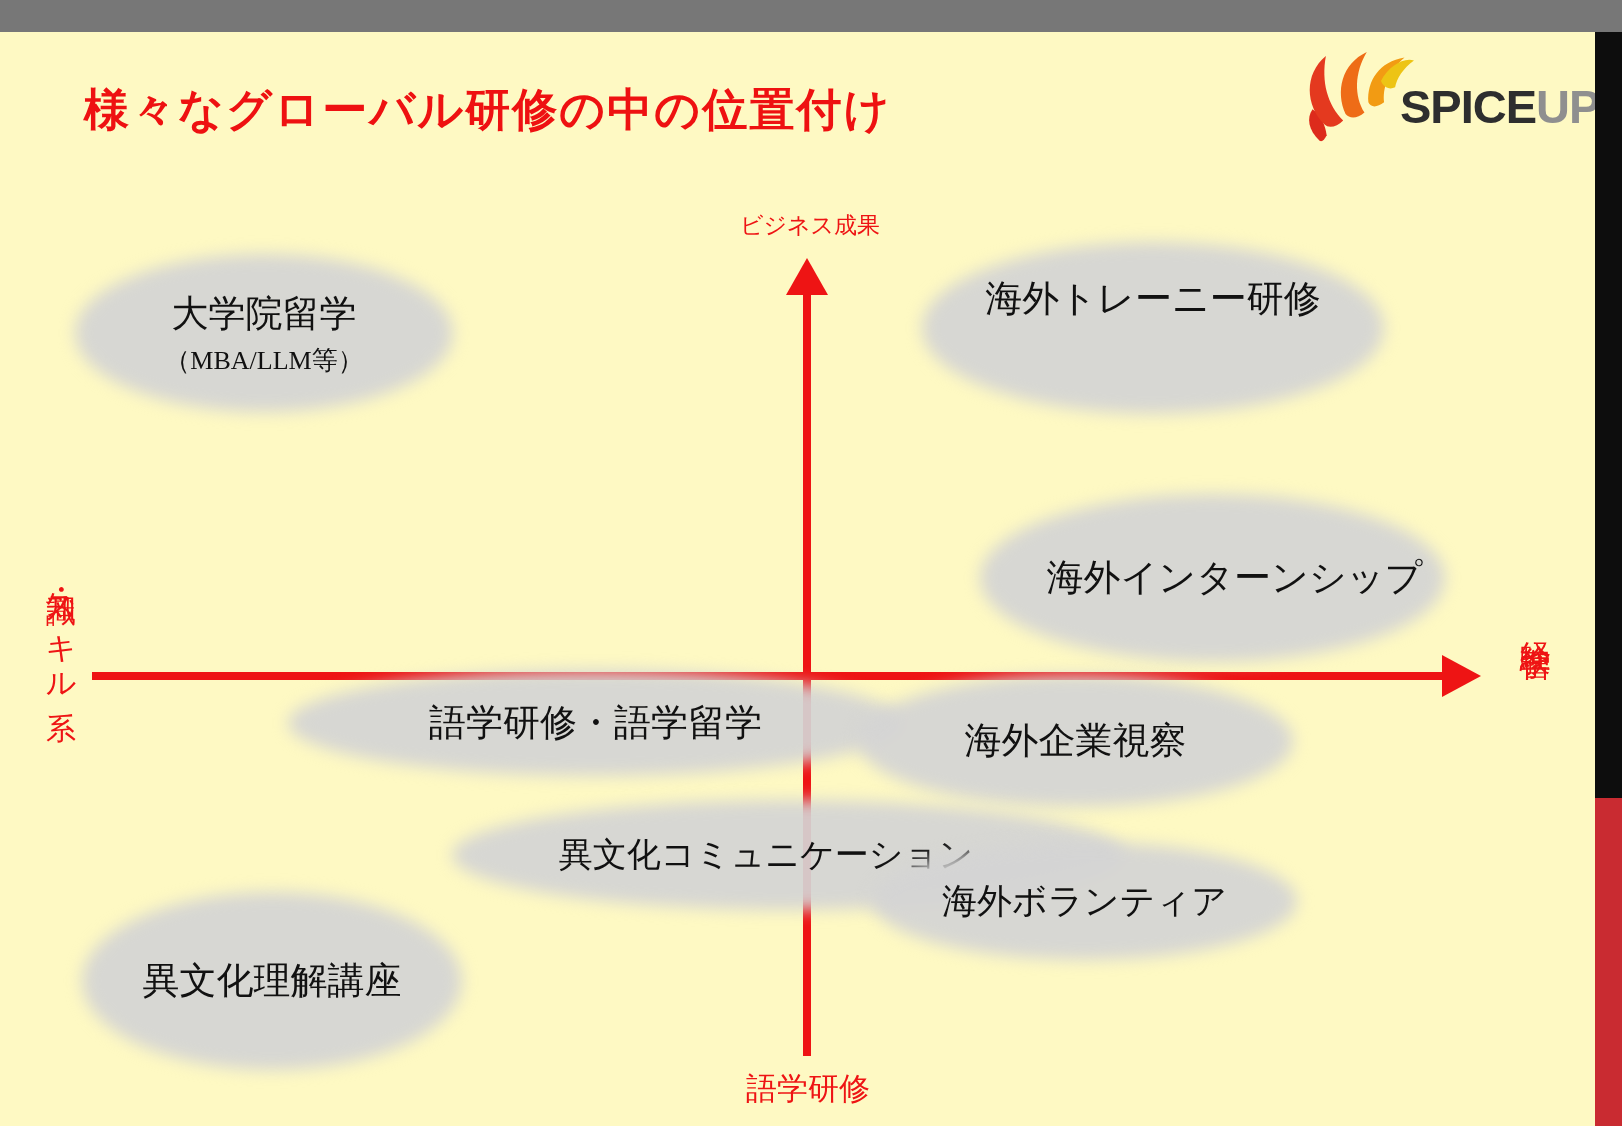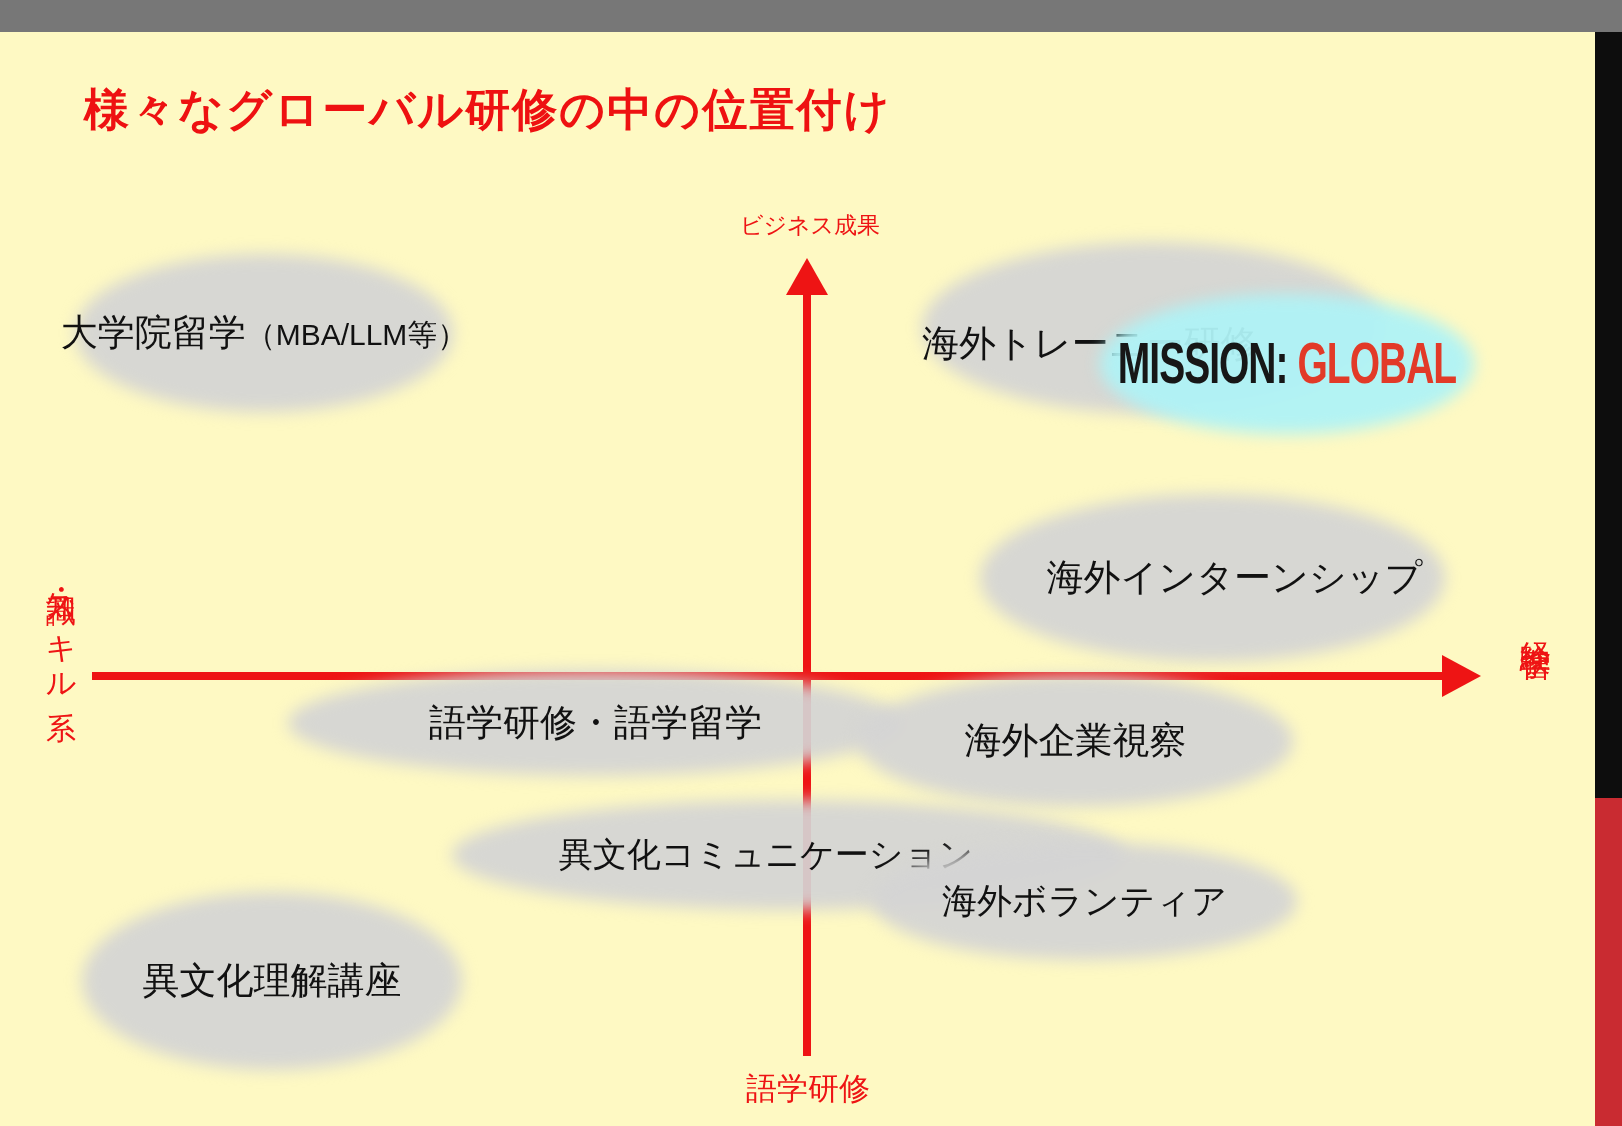--- a/index.html
+++ b/index.html
@@ -40,23 +40,23 @@
   .axis-top{left:810px;top:178px;transform:translateX(-50%);font-size:23px;}
   .axis-bottom{left:808px;top:1036px;transform:translateX(-50%);font-size:31px;}
   .axis-left{left:40px;top:536px;writing-mode:vertical-rl;font-size:30px;letter-spacing:3px;}
   .axis-right{left:1514px;top:586px;writing-mode:vertical-rl;font-size:31px;letter-spacing:3px;}
   
   .bubble{position:absolute;}
   .bubble-bg{position:absolute;left:0;top:0;right:0;bottom:0;
     background:rgba(212,212,212,0.93);border-radius:50%;filter:blur(8px);}
   .bubble-bg.cyan{background:rgba(175,242,245,0.95);}
   .bubble-text{position:relative;width:100%;height:100%;
-    display:flex;flex-direction:row;align-items:center;justify-content:center;
+    display:flex;flex-direction:column;align-items:center;justify-content:center;
     color:#111;font-size:37px;font-weight:500;white-space:nowrap;text-align:left;}
-  .bubble-text .sub{font-size:30px;margin-top:4px;}
+  .bubble-text .sub{font-size:26px;margin-top:4px;font-family:Liberation Serif, serif;}
   .b-gradschool{left:75px;top:222px;width:378px;height:158px;}
   .b-minimba{left:122px;top:458px;width:300px;height:116px;}
   .b-trainee{left:922px;top:210px;width:462px;height:172px;}
   .b-trainee .bubble-text{justify-content:flex-start;padding-top:32px;box-sizing:border-box;}
   .b-mission{left:1100px;top:262px;width:374px;height:140px;}
   .mission-row{display:flex;gap:10px;align-items:center;transform:scaleY(1.45);
     font-weight:800;font-size:39px;letter-spacing:-1px;}
   .mission-black{color:#171717;}
   .mission-red{color:#e23a28;}
   .b-internship{left:980px;top:462px;width:465px;height:168px;}
@@ -69,20 +69,35 @@
   .b-volunteer .bubble-text{font-size:35px;}
   .b-course{left:82px;top:860px;width:380px;height:178px;}
 </style>
 </head>
 <body>
 
 <div class="slide">
 
   <div class="title">様々なグローバル研修の中の位置付け</div>
 
+  <div class="logo">
+    <span>
+      <svg width="118" height="104" viewBox="0 0 150 128">
+        <path d="M30,121 C16,108 13,92 21,81 C31,88 37,100 39,114 C36,120 33,123 30,121 Z" fill="#dd2b1c"></path>
+        <path d="M36,100 C12,76 10,36 38,13 C32,46 40,75 60,95 C52,103 42,106 36,100 Z" fill="#e4391f"></path>
+        <path d="M63,87 C50,58 58,23 90,8 C74,35 74,64 87,85 C78,93 68,93 63,87 Z" fill="#ee6c17"></path>
+        <path d="M92,72 C90,45 106,20 138,15 C116,34 110,55 112,72 C103,79 95,79 92,72 Z" fill="#f29b13"></path>
+        <path d="M108,45 C117,26 138,14 150,19 C136,29 128,42 126,53 C118,57 111,52 108,45 Z" fill="#edc414"></path>
+      </svg>
+    </span>
+    <span class="logo-text">
+      <span class="logo-spice">SPICE</span>
+      <span class="logo-up">UP</span>
+    </span>
+  </div>
 
   <div class="bar bar-black"></div>
   <div class="bar bar-red"></div>
 
   <div class="v-line"></div>
   <div class="v-head"></div>
   <div class="h-line"></div>
   <div class="h-head"></div>
 
   <div class="axis-label axis-top">ビジネス成果</div>
@@ -97,29 +112,20 @@
       <div class="sub">（MBA/LLM等）</div>
     </div>
   </div>
 
 
   <div class="bubble b-trainee">
     <div class="bubble-bg"></div>
     <div class="bubble-text">海外トレーニー研修</div>
   </div>
 
-  <div class="bubble b-mission">
-    <div class="bubble-bg cyan"></div>
-    <div class="bubble-text">
-      <div class="mission-row">
-        <span class="mission-black">MISSION:</span>
-        <span class="mission-red">GLOBAL</span>
-      </div>
-    </div>
-  </div>
 
   <div class="bubble b-language">
     <div class="bubble-bg"></div>
     <div class="bubble-text">語学研修・語学留学</div>
   </div>
 
   <div class="bubble b-internship">
     <div class="bubble-bg"></div>
     <div class="bubble-text">海外インターンシップ</div>
   </div>

